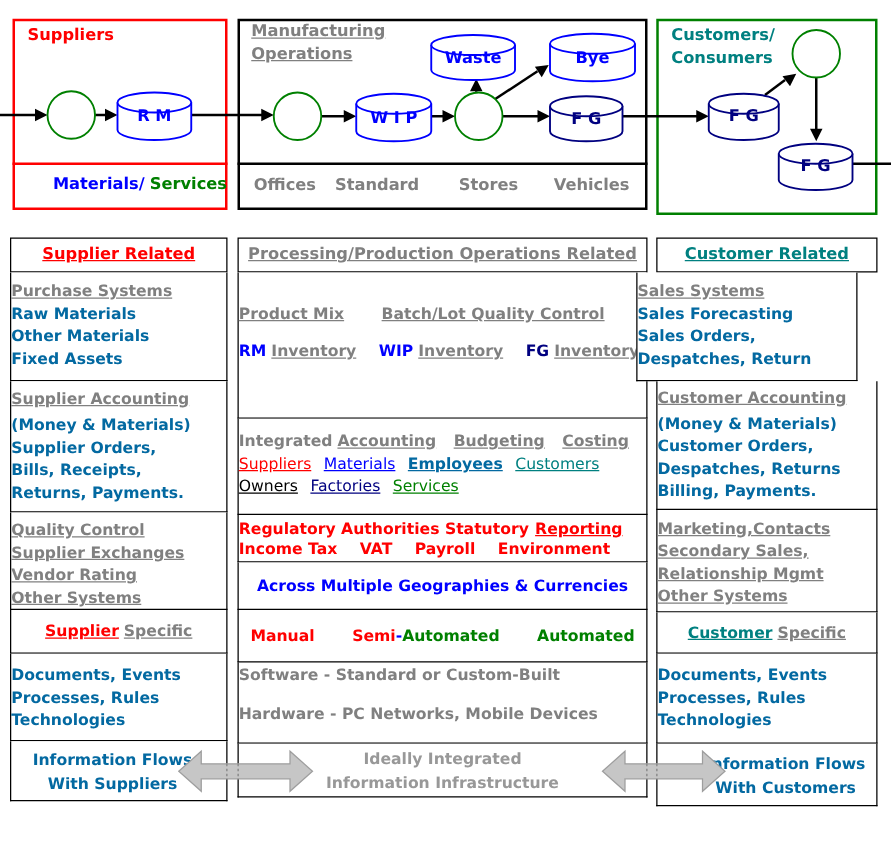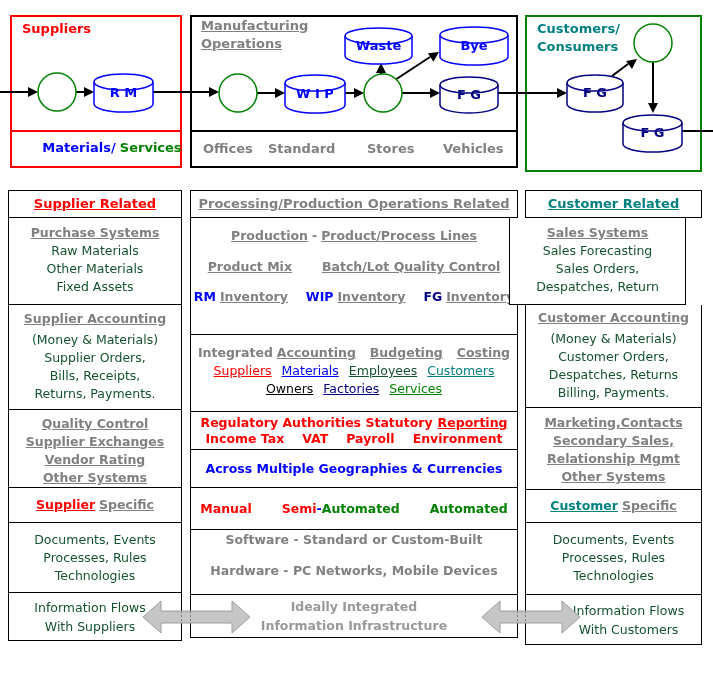--- a/index.html
+++ b/index.html
@@ -17,25 +17,25 @@
   #tb-mid{left:190px;top:15px;width:328px;height:153px;border:2px solid #000;box-sizing:border-box;}
   #tb-mid-div{left:190px;top:130px;width:328px;border-top:2px solid #000;}
   #tb-right{left:525px;top:15px;width:177px;height:157px;border:2px solid #008000;box-sizing:border-box;}
   #t-sup{left:22px;top:21px;}
   #t-mfg{left:201px;top:17px;line-height:18px;}
   #t-cust{left:537px;top:20px;line-height:18px;}
   #strip-l{left:10px;top:140px;width:172px;text-align:center;margin-left:16px;}
   .sm{position:absolute;top:141px;color:#808080;font-weight:bold;font-size:13px;}
   #sm0{left:203px}#sm1{left:268px}#sm2{left:367px}#sm3{left:443px}
   
-  .box{position:absolute;border:1px solid #000;box-sizing:border-box;text-align:center;background:#fff;line-height:18px;}
+  .box{position:absolute;border:1px solid #000;box-sizing:border-box;text-align:left;background:#fff;line-height:18px;}
   .bt0{border-top:none;}
   .vc{display:flex;flex-direction:column;align-items:center;justify-content:center;}
   .hdr{color:#808080;font-weight:bold;}
-  .bodytxt{color:#14532d;}
+  .bodytxt{color:#0369a1;font-weight:bold;}
   #lb1{left:8px;top:190px;width:174px;height:28px}
   #lb2{left:8px;top:218px;width:174px;height:87px;padding-top:6px}
   #lb3{left:8px;top:305px;width:174px;height:105px;padding-top:5px}
   #lb4{left:8px;top:410px;width:174px;height:78px;padding-top:5px}
   #lb5{left:8px;top:488px;width:174px;height:35px}
   #lb6{left:8px;top:523px;width:174px;height:70px;padding-top:8px}
   #lb7{left:8px;top:593px;width:174px;height:48px;line-height:19px;padding-right:10px;box-sizing:border-box}
   #mb1{left:190px;top:190px;width:328px;height:28px}
   #mb2{left:190px;top:218px;width:328px;height:117px;padding-top:10px}
   #mb3{left:190px;top:335px;width:328px;height:77px;padding-top:9px}
@@ -125,25 +125,20 @@
   </div>
   <div class="box bt0 vc" id="lb7">
     <div class="bodytxt">Information Flows</div>
     <div class="bodytxt">With Suppliers</div>
   </div>
 
   <div class="box vc" id="mb1">
     <span class="hdr u t13">Processing/Production Operations Related</span>
   </div>
   <div class="box bt0" id="mb2">
-    <div class="prow">
-      <span class="hdr u">Production</span>
-      <span class="hdr b">-</span>
-      <span class="hdr u">Product/Process Lines</span>
-    </div>
     <div class="prow" id="mrow2">
       <span class="hdr u">Product Mix</span>
       <span class="hdr u g4">Batch/Lot Quality Control</span>
     </div>
     <div class="prow" id="mrow3">
       <span class="c-blue b">RM</span>
       <span class="hdr u">Inventory</span>
       <span class="c-blue b g3">WIP</span>
       <span class="hdr u">Inventory</span>
       <span class="c-navy b g3">FG</span>

